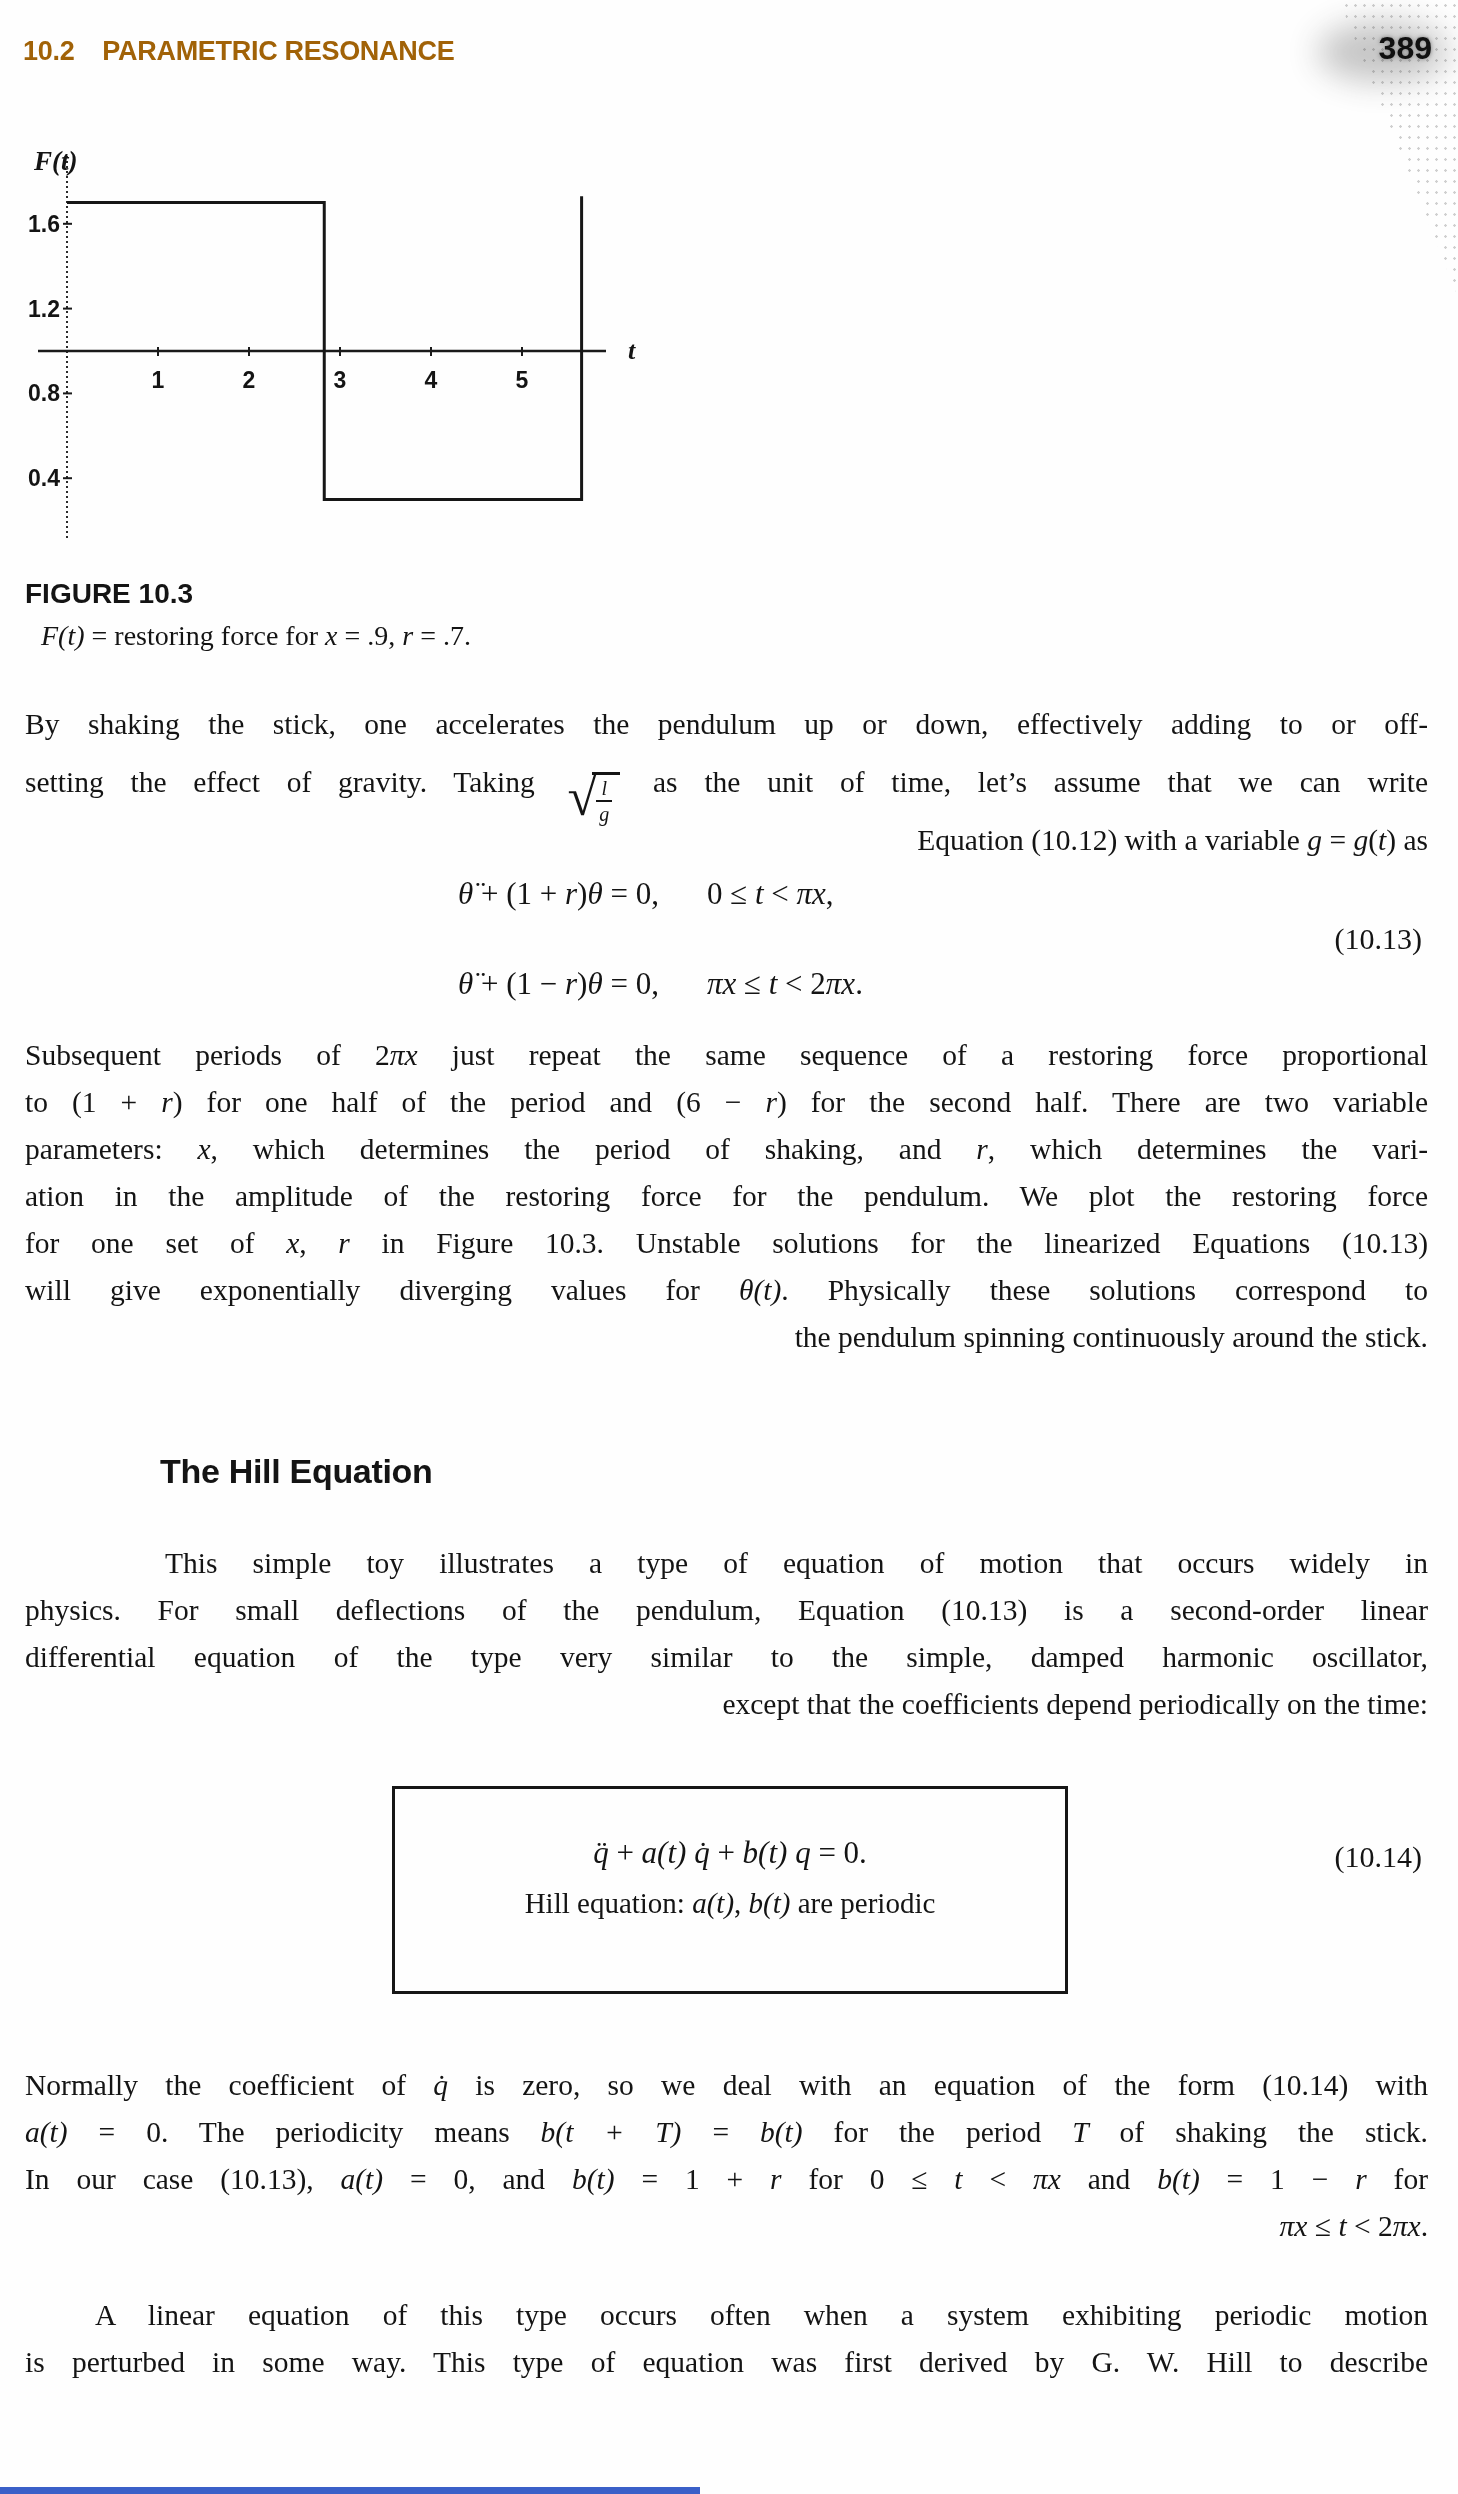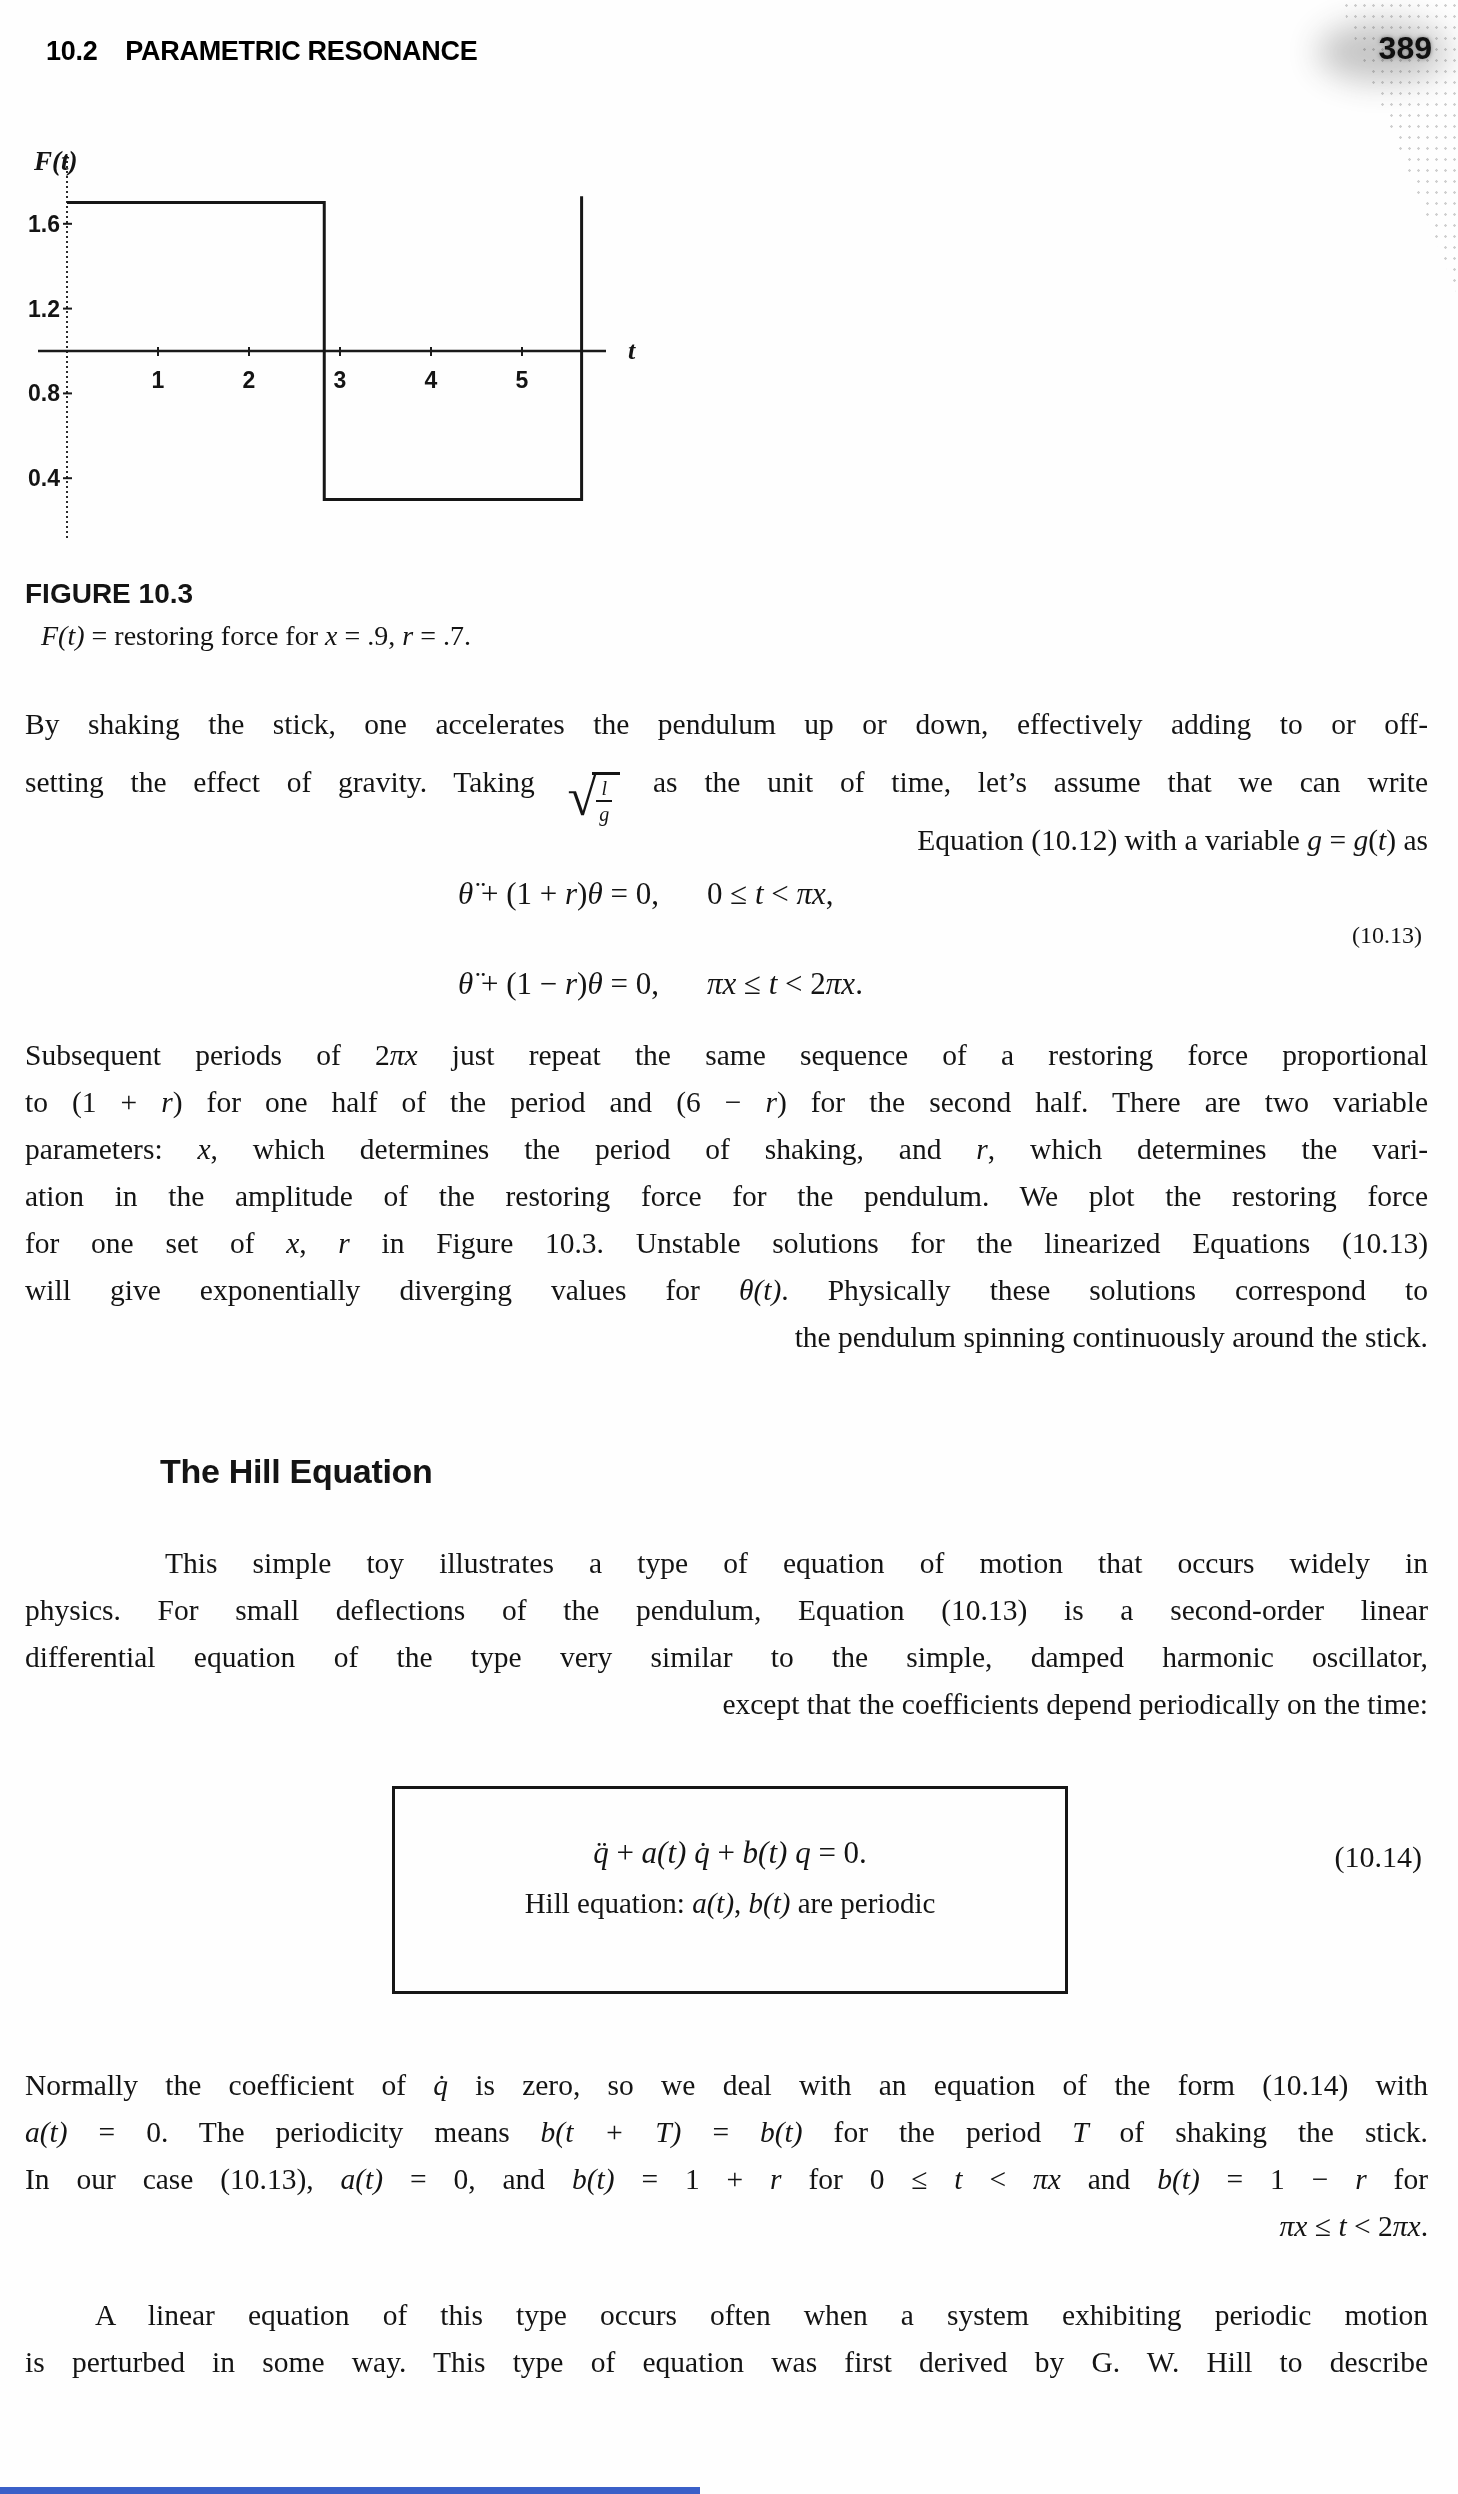--- a/index.html
+++ b/index.html
@@ -1,21 +1,21 @@
 <!DOCTYPE html>
 <html><head>
 <meta charset="utf-8">
 <style>
   html,body {margin:0; padding:0; background:#ffffff;}
   .page {position:relative; width:1458px; height:2494px; background:#fefefe;
          font-family:"Liberation Serif", serif; color:#141414; overflow:hidden;}
 
   
-  .hdr {position:absolute; top:36px; left:46px; font-family:"Liberation Sans",sans-serif;
-        font-weight:700; font-size:27px; color:#000000; letter-spacing:-0.3px;}
+  .hdr {position:absolute; top:36px; left:23px; font-family:"Liberation Sans",sans-serif;
+        font-weight:700; font-size:27px; color:#a16207; letter-spacing:-0.3px;}
   .hdr .sec {margin-right:28px;}
   .pgnum {position:absolute; top:30px; right:26px; font-family:"Liberation Sans",sans-serif;
           font-weight:700; font-size:32px; color:#101010; text-shadow:0 0 4px rgba(50,50,50,.55);}
   .smudge {position:absolute; top:22px; right:10px; width:130px; height:60px; background:#333;
            filter:blur(16px); opacity:.28; border-radius:50%;}
   .noise {position:absolute; top:0; right:0; width:170px; height:330px; opacity:.3;
           background-image:radial-gradient(circle, rgba(60,60,60,.8) 1px, transparent 1.5px);
           background-size:9px 11px;
           clip-path:polygon(100% 0, 30% 0, 100% 90%);}
 
@@ -38,21 +38,21 @@
   .rb {border-top:3px solid #141414; padding:3px 8px 0 4px; margin-left:-5px; display:inline-block;}
   .fr {display:flex; flex-direction:column; align-items:center; font-size:20px; line-height:1;}
   .fb {width:16px; border-top:2px solid #141414; margin:2px 0;}
 
   
   #eq13 {position:absolute; left:0; right:0; top:876px; height:150px; font-size:31px;}
   #eq13 .eqline {position:absolute; left:458px; white-space:nowrap;}
   #eq13 .l1 {top:0;}
   #eq13 .l2 {top:90px;}
   .condgap {display:inline-block; width:48px;}
-  #eq13 .eqnum {position:absolute; right:36px; top:46px; font-size:24px;}
+  #eq13 .eqnum {position:absolute; right:36px; top:46px; font-size:30px;}
 
   
   .subhead {position:absolute; left:160px; top:1452px; font-family:"Liberation Sans",sans-serif;
             font-weight:700; font-size:34px; letter-spacing:-0.3px;}
 
   
   #hillbox {position:absolute; left:392px; top:1786px; width:676px; height:208px;
             border:3px solid #161616; box-sizing:border-box; text-align:center;}
   #hillbox .bf {margin-top:46px; font-size:31px;}
   #hillbox .bn {margin-top:16px; font-size:29px;}

